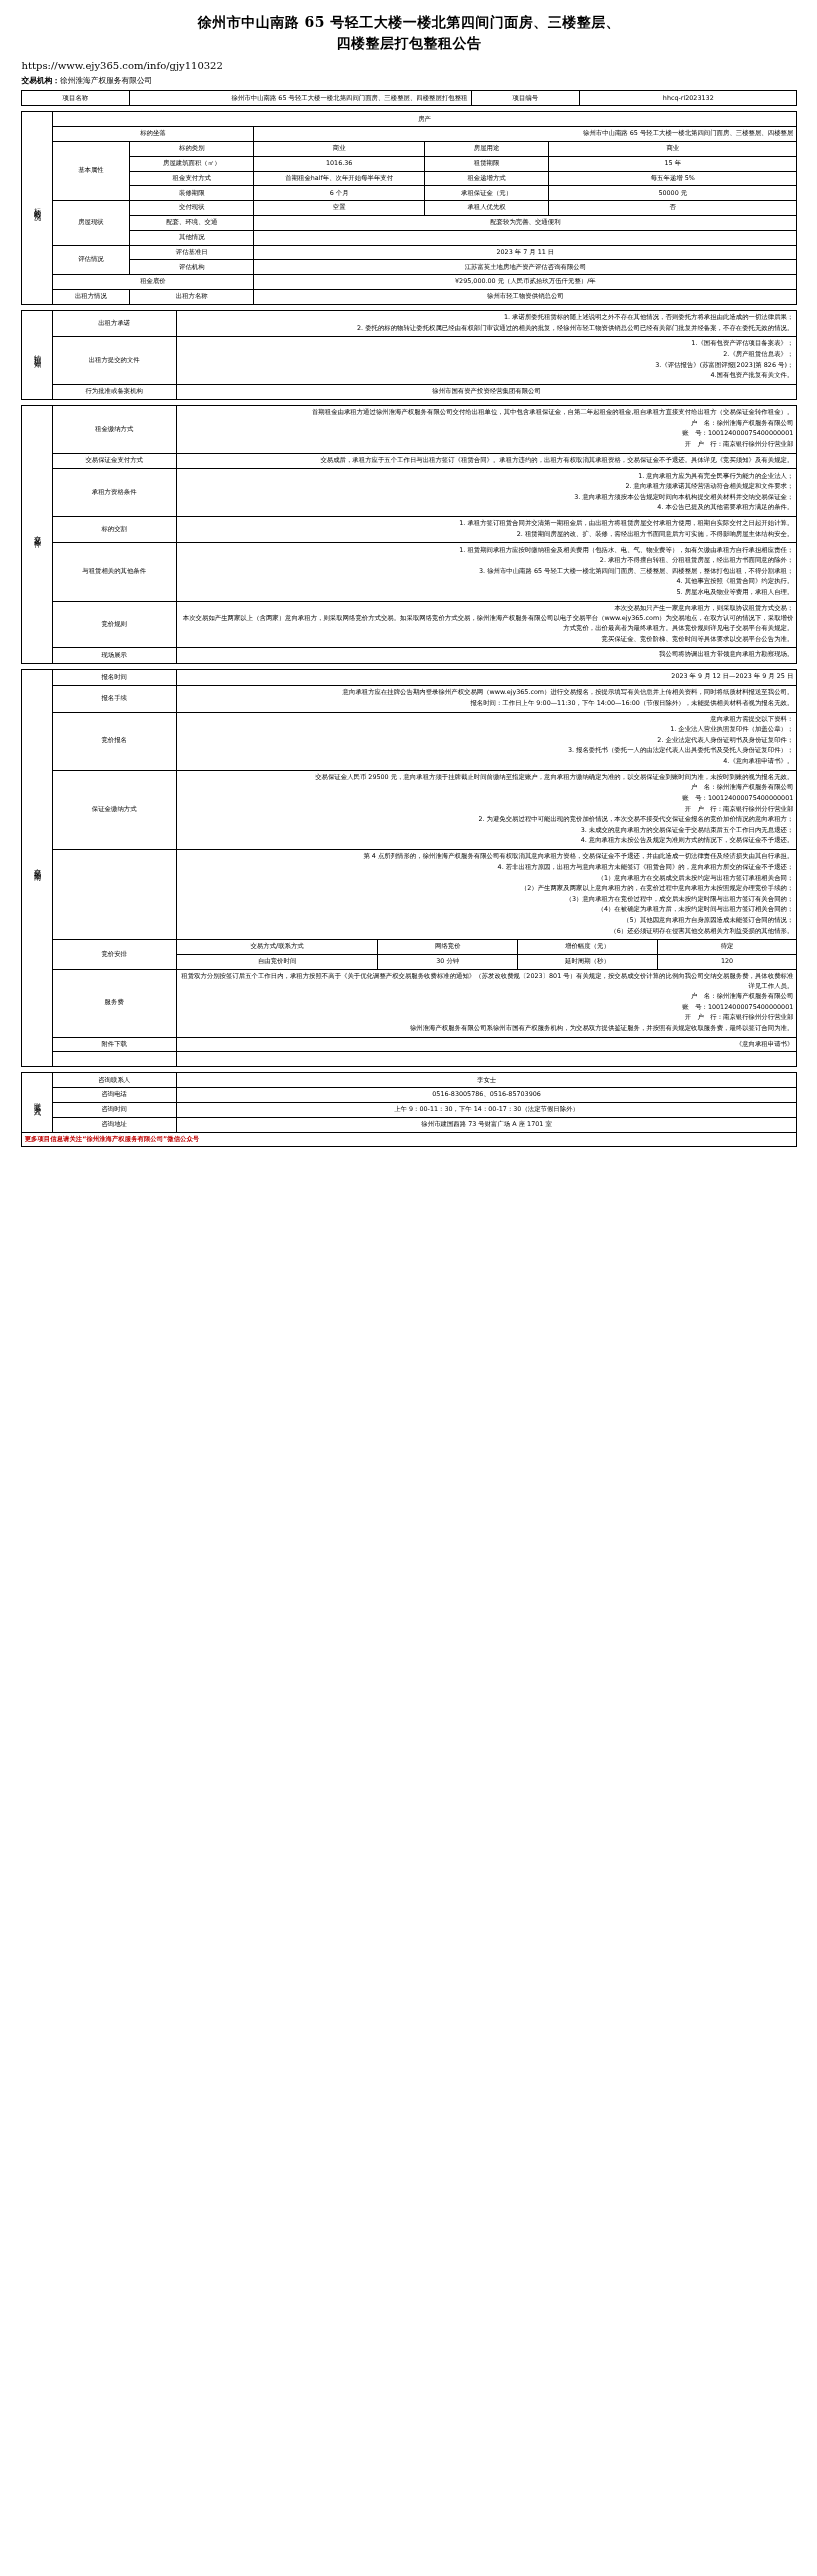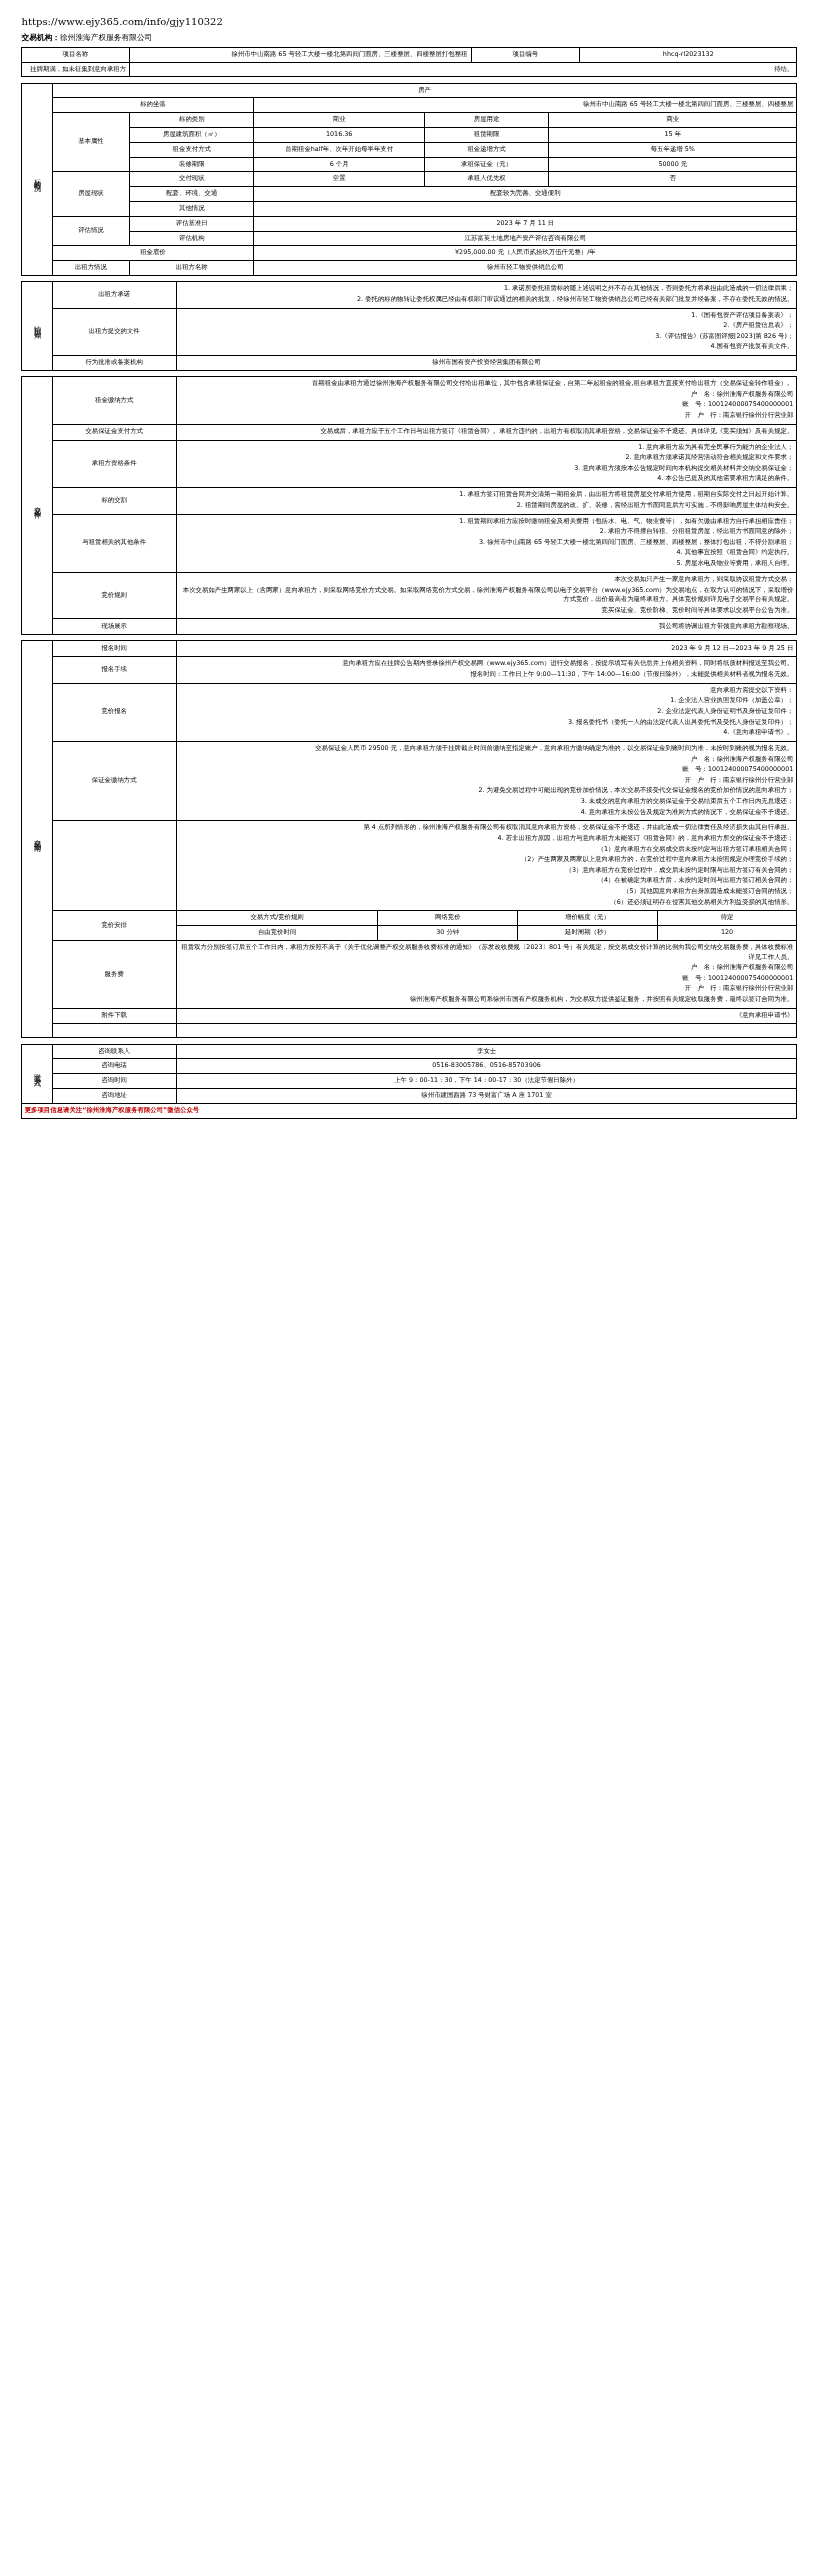--- a/index.html
+++ b/index.html
@@ -20,44 +20,44 @@
   .spacer{height:5.2px;}
   .hdrtbl td{padding:2.6px 4.1px;font-size:7px;}
   p.pp{margin:0 0 1px 0;}
   .footer-note{text-align:left;font-size:7.2px;font-weight:bold;color:#c00000;padding:3.1px 0;}
 </style>
 </head>
 <body>
 
 <div class="page">
 
+  <div class="doc-title">
+    <span>徐州市中山南路 65 号轻工大楼一楼北第四间门面房、三楼整层、</span><br>
+    <span>四楼整层打包整租公告</span>
+  </div>
 
   <div class="doc-url">https://www.ejy365.com/info/gjy110322</div>
 
   <div class="meta-line">
     <b>交易机构：</b><span>徐州淮海产权服务有限公司</span>
   </div>
 
   <table class="grid hdrtbl">
     <colgroup>
         <col style="width:14%">
         <col style="width:44%">
         <col style="width:14%">
         <col style="width:28%">
       </colgroup>
     <tbody>
       <tr>
         <td class="c">项目名称</td>
         <td class="l">徐州市中山南路 65 号轻工大楼一楼北第四间门面房、三楼整层、四楼整层打包整租</td>
         <td class="c">项目编号</td>
         <td class="c">hhcq-rl2023132</td>
-      </tr>
-      <tr>
-        <td class="l">挂牌期满，如未征集到意向承租方</td>
-        <td class="l" colspan="3">待结。</td>
       </tr>
     </tbody>
   </table>
 
   <div class="spacer"></div>
 
   <table class="grid">
     <colgroup>
       <col style="width:4%">
         <col style="width:10%">
@@ -302,21 +302,21 @@
           <p class="pp">（2）产生两家及两家以上意向承租方的，在竞价过程中意向承租方未按照规定办理竞价手续的；</p>
           <p class="pp">（3）意向承租方在竞价过程中，成交后未按约定时限与出租方签订有关合同的；</p>
           <p class="pp">（4）在被确定为承租方后，未按约定时间与出租方签订相关合同的；</p>
           <p class="pp">（5）其他因意向承租方自身原因造成未能签订合同的情况；</p>
           <p class="pp">（6）还必须证明存在侵害其他交易相关方利益受损的其他情形。</p>
         </td>
       </tr>
 
       <tr>
         <td class="c vmid" rowspan="2">竞价安排</td>
-        <td class="c">交易方式/竞价规则</td>
+        <td class="c">交易方式/联系方式</td>
         <td class="c">网络竞价</td>
         <td class="c">增价幅度（元）</td>
         <td class="c">待定</td>
       </tr>
       <tr>
         <td class="c">自由竞价时间</td>
         <td class="c">30 分钟</td>
         <td class="c">延时周期（秒）</td>
         <td class="c">120</td>
       </tr>

